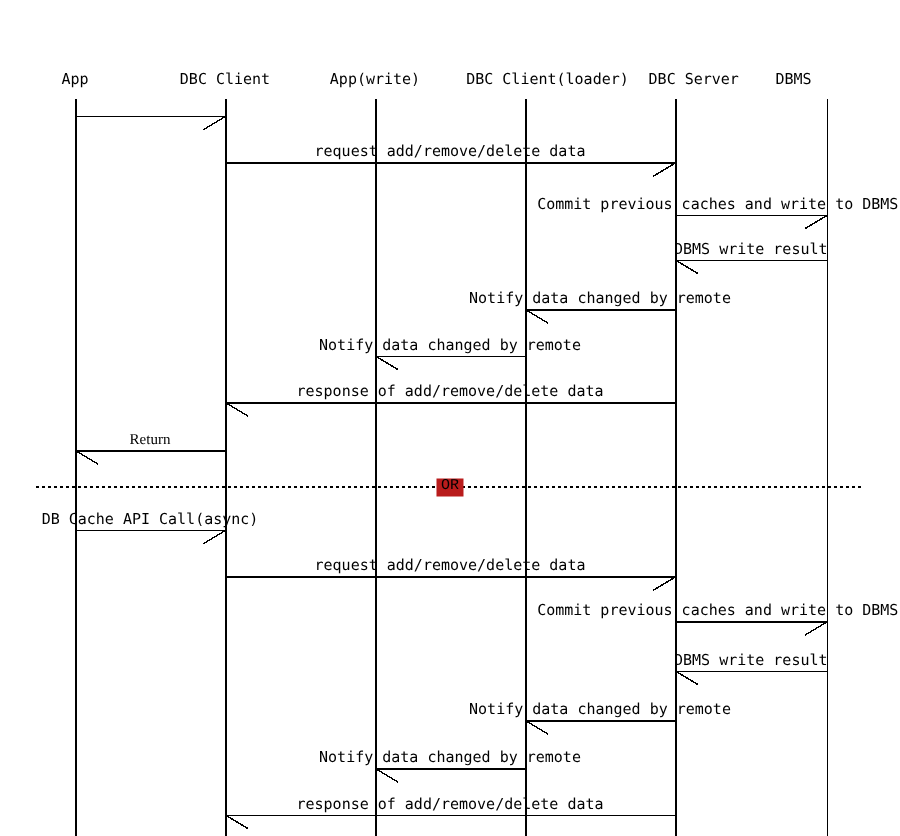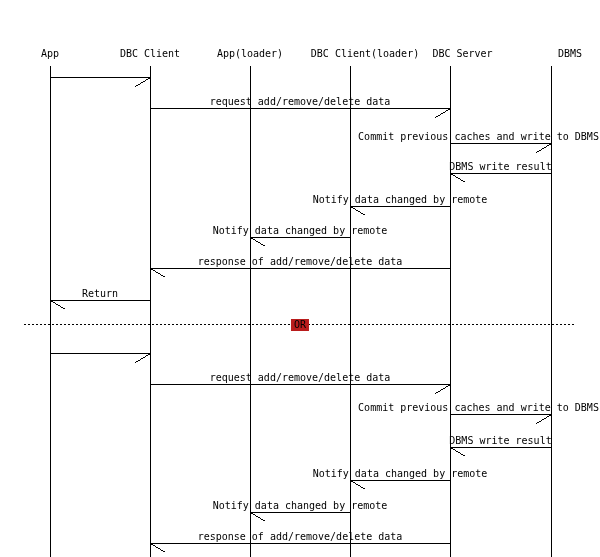--- a/index.html
+++ b/index.html
@@ -26,20 +26,21 @@
     position: absolute;
     transform: translateX(-50%);
     font: 10px/12px "DejaVu Sans Mono", monospace;
     color: #000000;
     white-space: pre;
     letter-spacing: 0;
   }
   .or-lbl {
     background: #b91c1c;
     padding: 0 3px;
+    font-family: Liberation Mono, monospace;
   }
 </style>
 </head>
 <body>
 
 <div id="canvas">
   <svg id="lines-svg" width="600" height="557">
       <line x1="50.5" y1="28" x2="50.5" y2="557" stroke="#000000" stroke-width="1" shape-rendering="crispEdges"></line>
       <line x1="150.5" y1="28" x2="150.5" y2="557" stroke="#000000" stroke-width="1" shape-rendering="crispEdges"></line>
       <line x1="250.5" y1="28" x2="250.5" y2="557" stroke="#000000" stroke-width="1" shape-rendering="crispEdges"></line>
@@ -75,31 +76,32 @@
       <line x1="350.5" y1="474.5" x2="250.5" y2="474.5" stroke="#000000" stroke-width="1" shape-rendering="crispEdges"></line>
       <line x1="265.5" y1="483.5" x2="250.5" y2="474.5" stroke="#000000" stroke-width="1" shape-rendering="crispEdges"></line>
       <line x1="450.5" y1="505.5" x2="150.5" y2="505.5" stroke="#000000" stroke-width="1" shape-rendering="crispEdges"></line>
       <line x1="165.5" y1="514.5" x2="150.5" y2="505.5" stroke="#000000" stroke-width="1" shape-rendering="crispEdges"></line>
       <line x1="150.5" y1="538.5" x2="50.5" y2="538.5" stroke="#000000" stroke-width="1" shape-rendering="crispEdges"></line>
       <line x1="65.5" y1="547.5" x2="50.5" y2="538.5" stroke="#000000" stroke-width="1" shape-rendering="crispEdges"></line>
       <line x1="24" y1="286.5" x2="576" y2="286.5" stroke="#000000" stroke-width="1" shape-rendering="crispEdges" stroke-dasharray="2,2"></line>
     </svg>
 <div class="lbl" style="left: 50px; top: 10px;">App</div>
     <div class="lbl" style="left: 150px; top: 10px;">DBC Client</div>
-    <div class="lbl" style="left: 250px; top: 10px;">App(loader)</div>
+    <div class="lbl" style="left: 250px; top: 10px;">App(write)</div>
     <div class="lbl" style="left: 350px; top: 10px; padding-left: 30px;">DBC Client(loader)</div>
     <div class="lbl" style="left: 450px; top: 10px; padding-left: 25px;">DBC Server</div>
-    <div class="lbl" style="left: 570px; top: 10px;">DBMS</div>
+    <div class="lbl" style="left: 529px; top: 10px;">DBMS</div>
     <div class="lbl" style="left: 300px; top: 58px;">request add/remove/delete data</div>
     <div class="lbl" style="left: 478.5px; top: 93px;">Commit previous caches and write to DBMS</div>
     <div class="lbl" style="left: 500.5px; top: 123px;">DBMS write result</div>
     <div class="lbl" style="left: 400px; top: 156px;">Notify data changed by remote</div>
     <div class="lbl" style="left: 300px; top: 187px;">Notify data changed by remote</div>
     <div class="lbl" style="left: 300px; top: 218px;">response of add/remove/delete data</div>
-    <div class="lbl" style="left: 100px; top: 250px;">Return</div>
+    <div class="lbl" style="left: 100px; top: 250px; font-family: Liberation Serif, serif;">Return</div>
+    <div class="lbl" style="left: 100px; top: 303px;">DB Cache API Call(async)</div>
     <div class="lbl" style="left: 300px; top: 334px;">request add/remove/delete data</div>
     <div class="lbl" style="left: 478.5px; top: 364px;">Commit previous caches and write to DBMS</div>
     <div class="lbl" style="left: 500.5px; top: 397px;">DBMS write result</div>
     <div class="lbl" style="left: 400px; top: 430px;">Notify data changed by remote</div>
     <div class="lbl" style="left: 300px; top: 462px;">Notify data changed by remote</div>
     <div class="lbl" style="left: 300px; top: 493px;">response of add/remove/delete data</div>
     <div class="lbl or-lbl" style="left: 300px; top: 281px;">OR</div>
   </div>
 
 </body></html>

